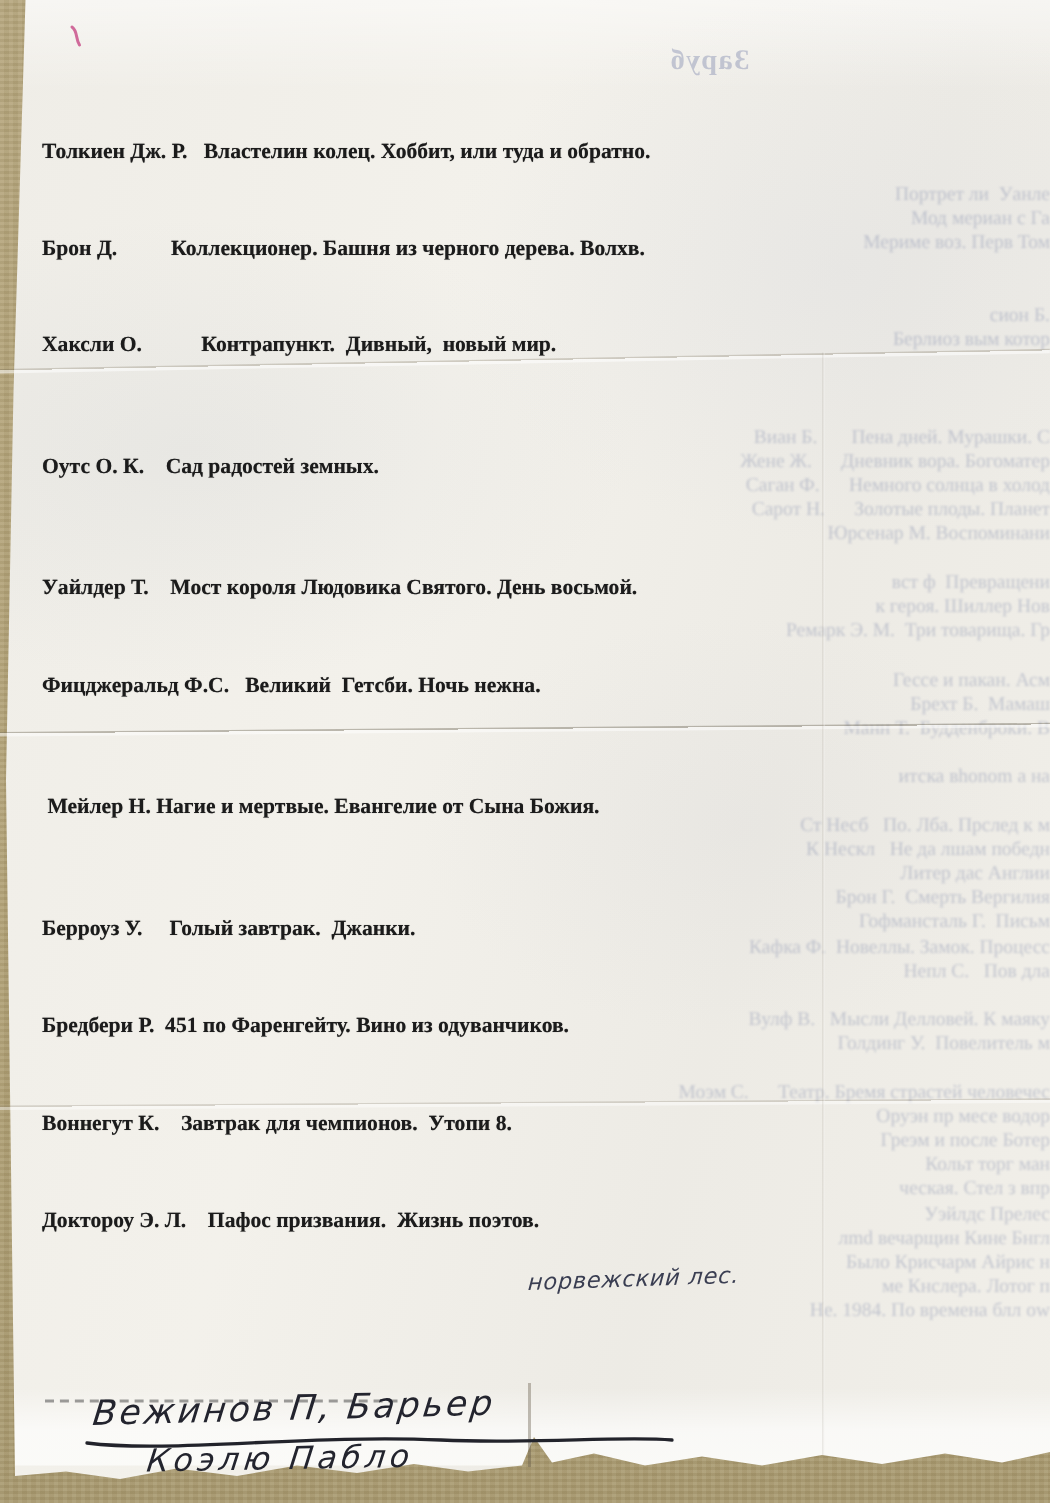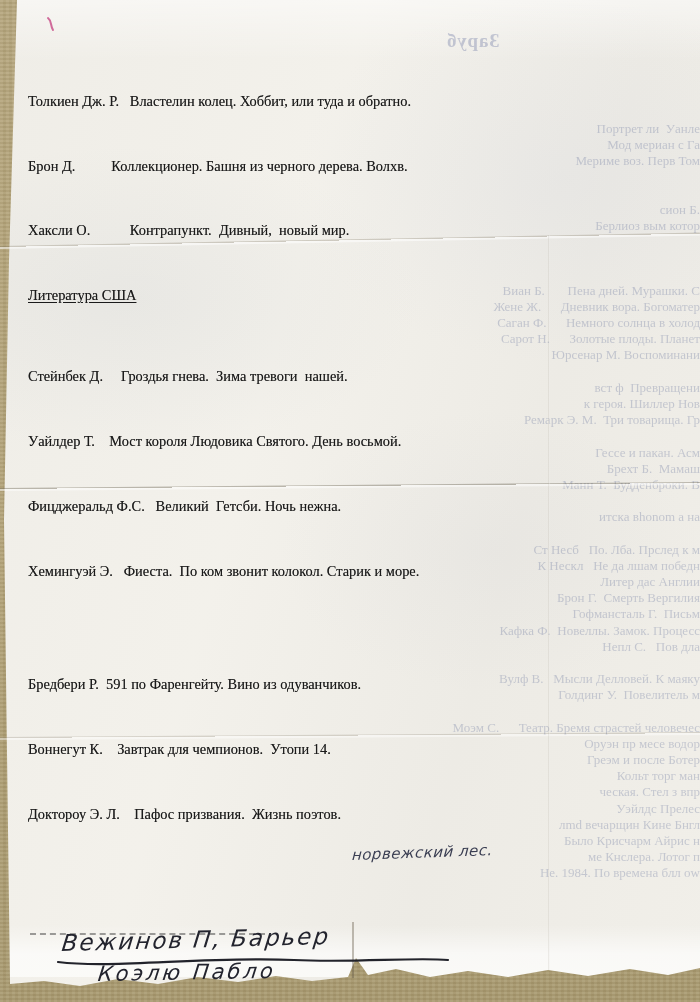--- a/index.html
+++ b/index.html
@@ -29,21 +29,21 @@
     filter: drop-shadow(0 2px 1px rgba(55,40,20,0.55)) drop-shadow(0 4px 3px rgba(70,55,30,0.35));
   }
   
   .bottom-glow { position:absolute; left:0; top:925px; width:700px; height:52px;
     background:linear-gradient(180deg, rgba(255,255,255,0) 0%, rgba(255,255,255,0.65) 55%, rgba(252,252,250,0.85) 100%); }
 
   
   .typed { position:absolute; left:28px; top:28px; width:672px;
     font-size:14.4px; line-height:16.2px; color:#1b1b1b; white-space:pre;
     text-shadow:0 0 0.5px rgba(20,20,20,0.55); }
-  .line { height:16.2px; overflow:visible; }
+  .line { height:16.2px; overflow:visible;font-weight:bold; }
   .line.h span { text-decoration:underline; text-underline-offset:2px; }
   .seg-struck { text-decoration:line-through; text-decoration-thickness:2px; text-decoration-color:rgba(30,30,30,0.85); }
 
   
   .bleed { position:absolute; left:436px; top:56px; width:264px; height:880px;
     font-size:13px; line-height:16.2px; color:rgba(96,110,152,0.30);
     white-space:pre; overflow:hidden; filter:blur(0.6px);
     font-family:Liberation Serif, serif;text-align:right; }
   .bleed-line { height:16.2px; }
   .bleed-header { position:absolute; left:446px; top:30px; font-size:19px; font-weight:bold;
@@ -87,37 +87,37 @@
 
 <div class="typed">
   
 
     <div class="line e"><span>Толкиен Дж. Р.   Властелин колец. Хоббит, или туда и обратно.</span><span></span><span class="seg-struck"></span><span></span></div>
   
     <div class="line e"><span>Брон Д.          Коллекционер. Башня из черного дерева. Волхв.</span><span></span><span class="seg-struck"></span><span></span></div>
   
     <div class="line e"><span>Хаксли О.           Контрапункт.  Дивный,  новый мир.</span><span></span><span class="seg-struck"></span><span></span></div>
   
-    <div class="line h"><span>Литература США</span><span></span><span class="seg-struck"></span><span></span></div>
-  
-  
-    <div class="line e"><span>Стейнбек Д.     Гроздья гнева.  Зима тревоги  нашей.</span><span></span><span class="seg-struck"></span><span></span></div>
+  
+    <div class="line e"><span>Оутс О. К.    Сад радостей земных.</span><span></span><span class="seg-struck"></span><span></span></div>
+  
   
     <div class="line e"><span>Уайлдер Т.    Мост короля Людовика Святого. День восьмой.</span><span></span><span class="seg-struck"></span><span></span></div>
   
     <div class="line e"><span>Фицджеральд Ф.С.   Великий  Гетсби. Ночь нежна.</span><span></span><span class="seg-struck"></span><span></span></div>
   
-    <div class="line e"><span>Хемингуэй Э.   Фиеста.  По ком звонит колокол. Старик и море.</span><span></span><span class="seg-struck"></span><span></span></div>
-  
-  
-  
-  
-    <div class="line e"><span>Бредбери Р.  591 по Фаренгейту. Вино из одуванчиков.</span><span></span><span class="seg-struck"></span><span></span></div>
-  
-    <div class="line e"><span>Воннегут К.    Завтрак для чемпионов.  Утопи 14.</span><span></span><span class="seg-struck"></span><span></span></div>
+  
+    <div class="line e"><span> Мейлер Н. Нагие и мертвые. Евангелие от Сына Божия.</span><span></span><span class="seg-struck"></span><span></span></div>
+  
+  
+    <div class="line e"><span>Берроуз У.     Голый завтрак.  Джанки.</span><span></span><span class="seg-struck"></span><span></span></div>
+  
+    <div class="line e"><span>Бредбери Р.  451 по Фаренгейту. Вино из одуванчиков.</span><span></span><span class="seg-struck"></span><span></span></div>
+  
+    <div class="line e"><span>Воннегут К.    Завтрак для чемпионов.  Утопи 8.</span><span></span><span class="seg-struck"></span><span></span></div>
   
     <div class="line e"><span>Доктороу Э. Л.    Пафос призвания.  Жизнь поэтов.</span><span></span><span class="seg-struck"></span><span></span></div>
   
     
   
     
   
     
   
     

